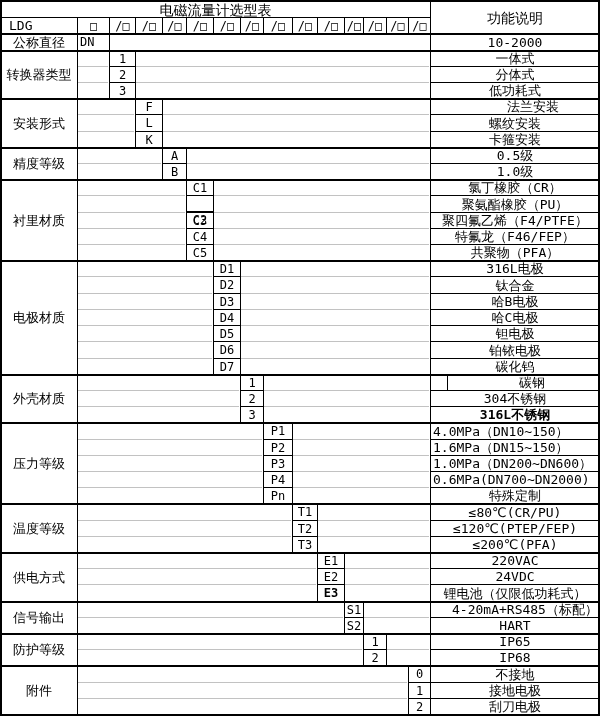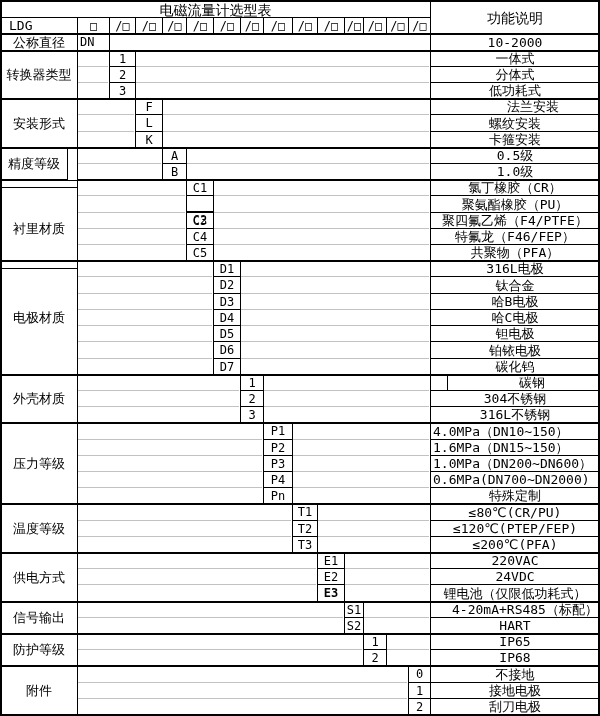--- a/index.html
+++ b/index.html
@@ -71,31 +71,31 @@
     <div class="cell val" style="left: 430px; top: 98px; width: 170px; height: 17px; padding-left: 36px;">法兰安装</div>
     <div class="cell code" style="left: 135px; top: 114px; width: 28px; height: 18px;">L</div>
     <div class="cell val" style="left: 430px; top: 114px; width: 170px; height: 18px;">螺纹安装</div>
     <div class="gline" style="left: 78px; top: 114px; width: 56px;"></div>
     <div class="gline" style="left: 163px; top: 114px; width: 266px;"></div>
     <div class="cell code" style="left: 135px; top: 131px; width: 28px; height: 17px;">K</div>
     <div class="cell val" style="left: 430px; top: 131px; width: 170px; height: 17px;">卡箍安装</div>
     <div class="gline" style="left: 78px; top: 131px; width: 56px;"></div>
     <div class="gline" style="left: 163px; top: 131px; width: 266px;"></div>
     <div class="sep" style="left: 1px; top: 148px; width: 597px;"></div>
-    <div class="cell lbl" style="left: 0px; top: 147px; width: 68px; height: 33px;">精度等级</div>
+    <div class="cell lbl" style="left: 0px; top: 147px; width: 78px; height: 33px;">精度等级</div>
     <div class="cell" style="left: 77px; top: 147px; width: 86px; height: 33px;"></div>
     <div class="cell" style="left: 186px; top: 147px; width: 245px; height: 33px;"></div>
     <div class="cell code" style="left: 162px; top: 147px; width: 25px; height: 17px;">A</div>
     <div class="cell val" style="left: 430px; top: 147px; width: 170px; height: 17px;">0.5级</div>
     <div class="cell code" style="left: 162px; top: 163px; width: 25px; height: 17px;">B</div>
     <div class="cell val" style="left: 430px; top: 163px; width: 170px; height: 17px;">1.0级</div>
     <div class="gline" style="left: 78px; top: 163px; width: 83px;"></div>
     <div class="gline" style="left: 187px; top: 163px; width: 242px;"></div>
     <div class="sep" style="left: 1px; top: 180px; width: 597px;"></div>
-    <div class="cell lbl" style="left: 0px; top: 179px; width: 78px; height: 82px; margin-top: 8px;">衬里材质</div>
+    <div class="cell lbl" style="left: 0px; top: 179px; width: 78px; height: 82px;">衬里材质</div>
     <div class="cell" style="left: 77px; top: 179px; width: 110px; height: 82px;"></div>
     <div class="cell" style="left: 213px; top: 179px; width: 218px; height: 82px;"></div>
     <div class="cell code" style="left: 186px; top: 179px; width: 28px; height: 17px;">C1</div>
     <div class="cell val" style="left: 430px; top: 179px; width: 170px; height: 17px;">氯丁橡胶（CR）</div>
     <div class="cell code" style="left: 186px; top: 195px; width: 28px; height: 18px; margin-top: 16px;">C2</div>
     <div class="cell val" style="left: 430px; top: 195px; width: 170px; height: 18px;">聚氨酯橡胶（PU）</div>
     <div class="gline" style="left: 78px; top: 195px; width: 107px;"></div>
     <div class="gline" style="left: 214px; top: 195px; width: 215px;"></div>
     <div class="cell code" style="left: 186px; top: 212px; width: 28px; height: 17px;">C3</div>
     <div class="cell val" style="left: 430px; top: 212px; width: 170px; height: 17px;">聚四氟乙烯（F4/PTFE）</div>
@@ -143,21 +143,21 @@
     <div class="cell lbl" style="left: 0px; top: 374px; width: 78px; height: 49px;">外壳材质</div>
     <div class="cell" style="left: 77px; top: 374px; width: 164px; height: 49px;"></div>
     <div class="cell" style="left: 263px; top: 374px; width: 168px; height: 49px;"></div>
     <div class="cell code" style="left: 240px; top: 374px; width: 24px; height: 17px;">1</div>
     <div class="cell val" style="left: 430px; top: 374px; width: 170px; height: 17px; margin-left: 17px;">碳钢</div>
     <div class="cell code" style="left: 240px; top: 390px; width: 24px; height: 17px;">2</div>
     <div class="cell val" style="left: 430px; top: 390px; width: 170px; height: 17px;">304不锈钢</div>
     <div class="gline" style="left: 78px; top: 390px; width: 161px;"></div>
     <div class="gline" style="left: 264px; top: 390px; width: 165px;"></div>
     <div class="cell code" style="left: 240px; top: 406px; width: 24px; height: 17px;">3</div>
-    <div class="cell val" style="left: 430px; top: 406px; width: 170px; height: 17px;">316L不锈钢</div>
+    <div class="cell val" style="left: 430px; top: 406px; width: 170px; height: 17px; font-weight: bold;">316L不锈钢</div>
     <div class="gline" style="left: 78px; top: 406px; width: 161px;"></div>
     <div class="gline" style="left: 264px; top: 406px; width: 165px;"></div>
     <div class="sep" style="left: 1px; top: 423px; width: 597px;"></div>
     <div class="cell lbl" style="left: 0px; top: 422px; width: 78px; height: 82px;">压力等级</div>
     <div class="cell" style="left: 77px; top: 422px; width: 187px; height: 82px;"></div>
     <div class="cell" style="left: 292px; top: 422px; width: 139px; height: 82px;"></div>
     <div class="cell code" style="left: 263px; top: 422px; width: 30px; height: 18px;">P1</div>
     <div class="cell val left3" style="left: 430px; top: 422px; width: 170px; height: 18px;">4.0MPa（DN10~150）</div>
     <div class="cell code" style="left: 263px; top: 439px; width: 30px; height: 17px;">P2</div>
     <div class="cell val left3" style="left: 430px; top: 439px; width: 170px; height: 17px;">1.6MPa（DN15~150）</div>

